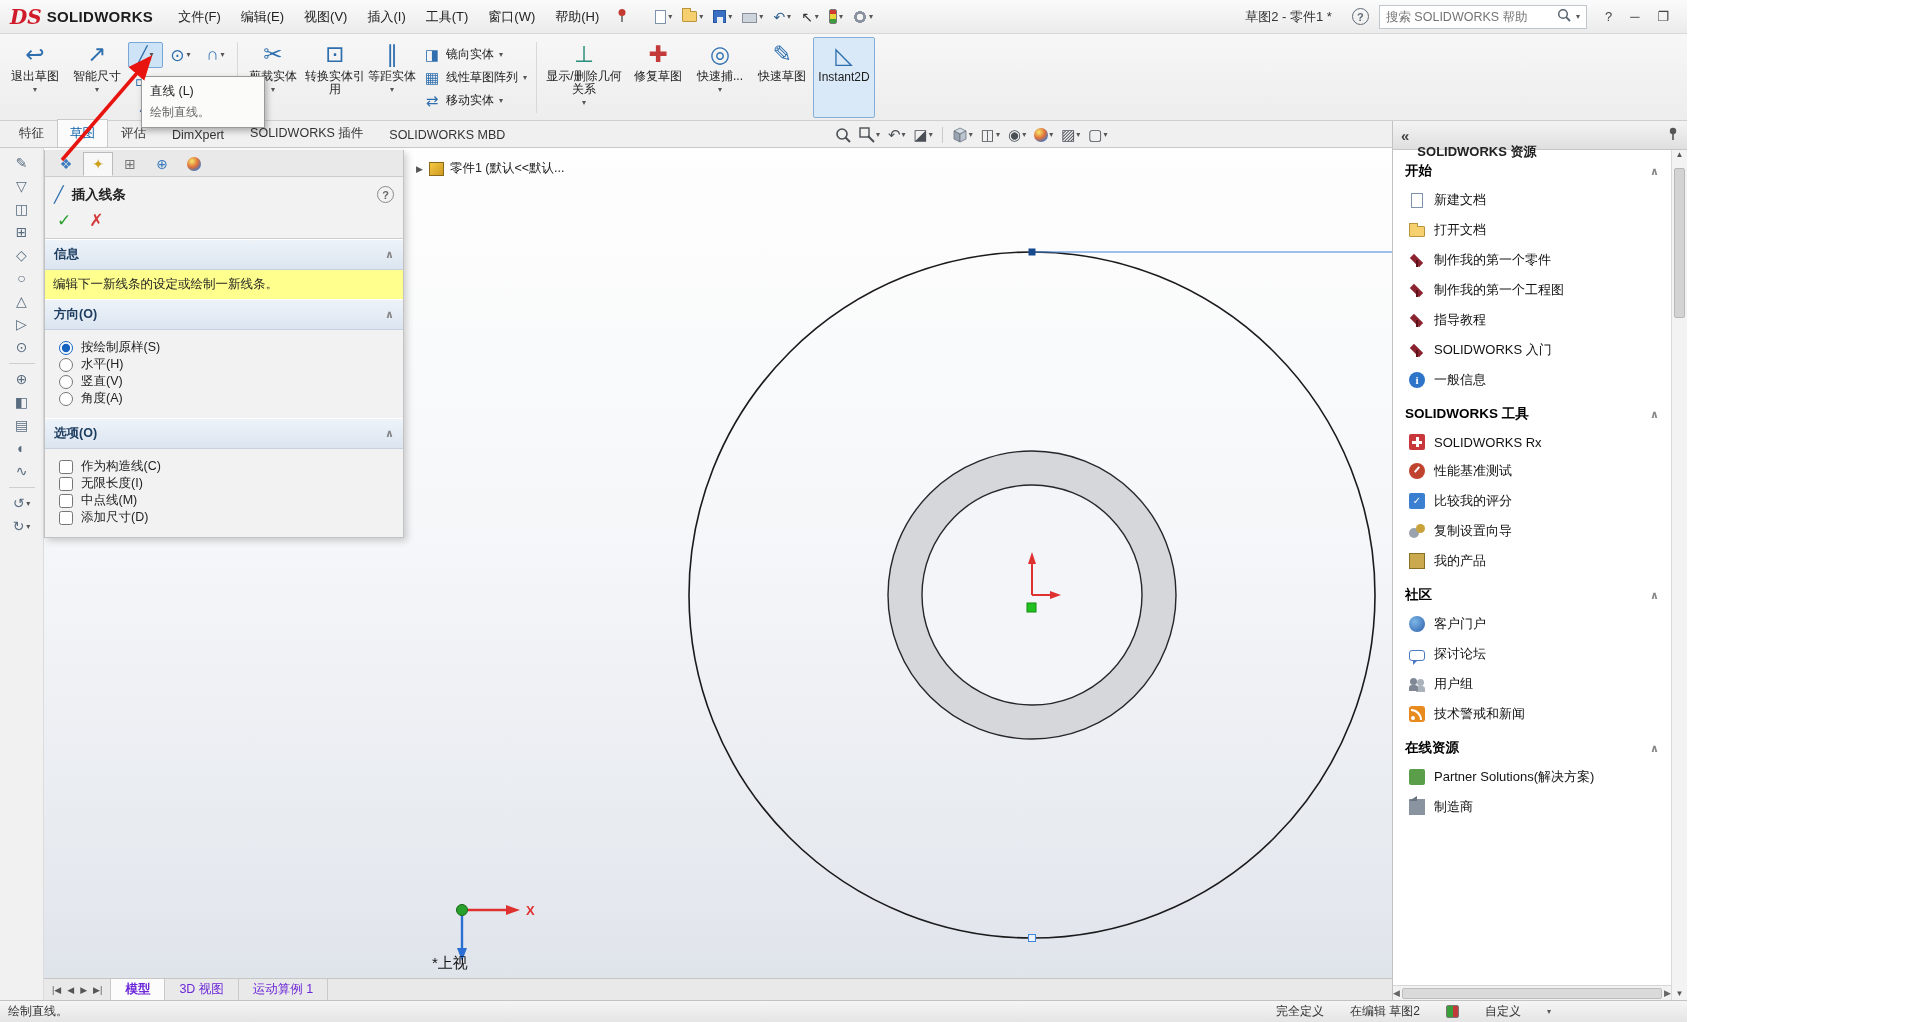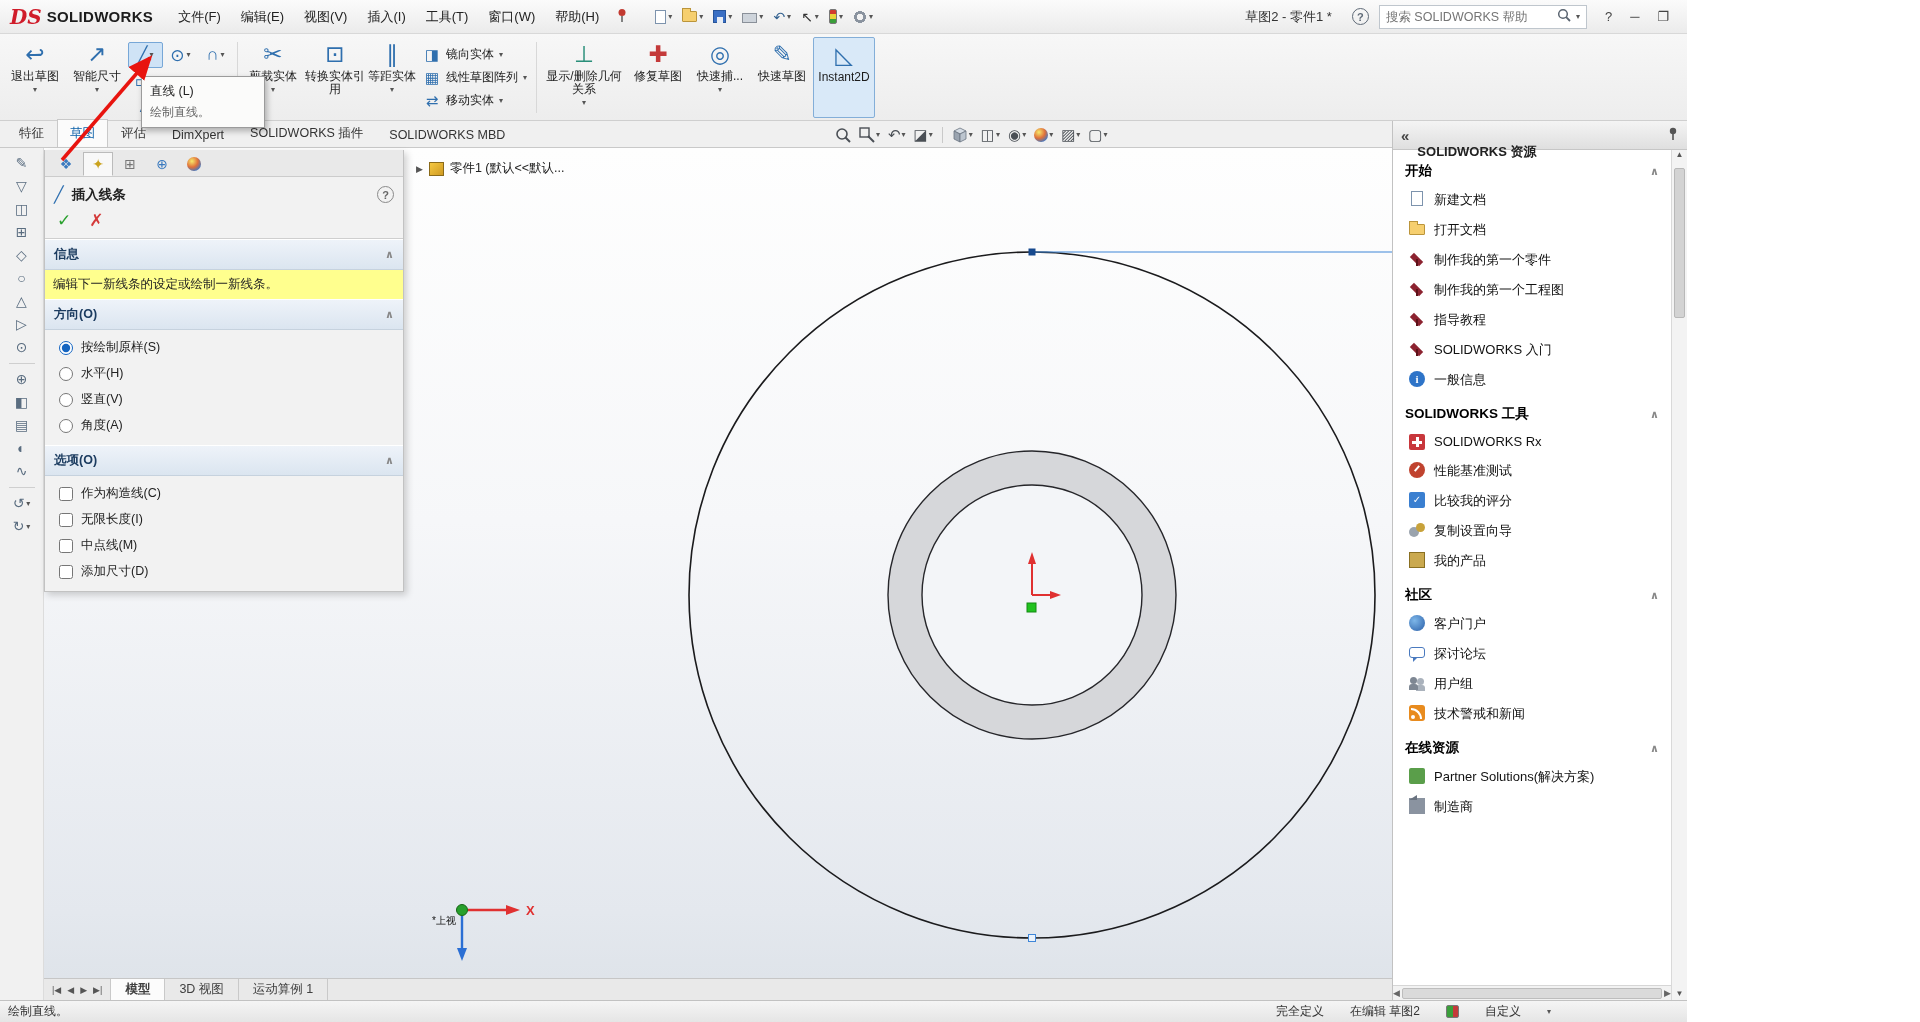--- a/index.html
+++ b/index.html
@@ -68,36 +68,36 @@
 
   
   .viewport { position:absolute; left:44px; top:148px; width:1581px; height:830px; background:linear-gradient(180deg,#fefefe 0%,#f6f7f9 45%,#e4e8ee 92%,#dfe4ea 100%); overflow:hidden; }
   .vp-tree { position:absolute; left:372px; top:12px; display:flex; align-items:center; gap:6px; font-size:12.5px; color:#222; }
   .tree-arrow { font-size:9px; color:#555; }
   .part-icon { width:15px; height:14px; background:linear-gradient(135deg,#f5c842,#cf9a22); border:1px solid #8a6a1a; display:inline-block; }
   .vp-confirm { position:absolute; left:1470px; top:44px; width:80px; height:70px; }
   .ck-exit { position:absolute; left:0; top:0; font-size:20px; color:#7a8aa0; }
   .ck-exit-arrow { position:absolute; left:14px; top:-8px; font-size:13px; color:#3a78c8; }
   .ck-cancel { position:absolute; left:38px; top:30px; font-size:19px; font-weight:bold; color:#e23b3b; }
-  .vp-viewlabel { position:absolute; left:388px; top:766px; font-size:10px; color:#111; }
+  .vp-viewlabel { position:absolute; left:388px; top:806px; font-size:15px; color:#111; }
 
   
   .tp-tabs { position:absolute; left:1586px; top:172px; width:31px; display:flex; flex-direction:column; gap:3px; z-index:8; }
   .tp-tab { width:31px; height:29px; background:#f5f5f5; border:1px solid #c3c3c3; display:flex; align-items:center; justify-content:center; font-size:15px; color:#555; }
   .tp-tab.active { background:#dce9f7; border-color:#7aa7d8; color:#2a5d9e; }
 
   
   .taskpane { position:absolute; right:0; top:121px; width:295px; bottom:22px; background:#fff; border-left:1px solid #c2c2c2; z-index:9; }
   .tp-header { height:29px; background:linear-gradient(#f4f4f4,#dfdfdf); border-bottom:1px solid #c6c6c6; display:flex; align-items:center; padding:0 8px; gap:8px; }
   .tp-back { font-weight:bold; color:#444; font-size:15px; }
   .tp-title { font-weight:bold; font-size:13px; flex:1;margin-top:33px; }
   .tp-body { position:absolute; top:29px; left:0; right:16px; bottom:15px; overflow:hidden; padding-top:2px; }
   .tp-sec-h { display:flex; align-items:center; padding:10px 12px 5px; font-weight:bold; font-size:13.5px; color:#000; }
   .chev { margin-left:auto; color:#888; font-size:11px; }
-  .tp-item { display:flex; align-items:flex-start; gap:9px; padding:6px 10px 6px 16px; font-size:13px; color:#111; }
+  .tp-item { display:flex; align-items:center; gap:9px; padding:6px 10px 6px 16px; font-size:13px; color:#111; }
   .mi { width:16px; height:16px; flex:0 0 16px; position:relative; display:inline-block; }
   .mi-page { width:12px; flex-basis:12px; height:15px; background:#fff; border:1px solid #7d93ad; margin:0 2px; }
   .mi-folder { height:11px; margin-top:3px; background:#f6cf6f; border:1px solid #bb953b; border-radius:1px; }
   .mi-folder::before { content:""; position:absolute; left:-1px; top:-4px; width:7px; height:3px; background:#f6cf6f; border:1px solid #bb953b; border-bottom:none; }
   .mi-cap::before { content:""; position:absolute; left:1px; top:2px; width:13px; height:13px; background:#8c2330; transform:rotate(45deg) scale(1,.45); }
   .mi-cap::after { content:""; position:absolute; left:7px; top:8px; width:2px; height:7px; background:#5c1118; }
   .mi-info { background:#2e74c8; border-radius:50%; color:#fff; font-size:11px; font-weight:bold; text-align:center; line-height:16px; font-family:"Liberation Serif",serif; }
   .mi-tag { background:#d8dee6; border:1px solid #93a1b3; }
   .mi-tag::before { content:""; position:absolute; right:0; top:0; border-style:solid; border-width:0 9px 9px 0; border-color:rgba(0,0,0,0) #c03a30 rgba(0,0,0,0) rgba(0,0,0,0); }
   .mi-rx { background:#c8373c; border-radius:2px; }
@@ -132,28 +132,28 @@
   .pm-tab { width:30px; height:24px; display:flex; align-items:center; justify-content:center; font-size:14px; color:#3a7abf; }
   .pm-tab.active { background:#f8f8f8; border:1px solid #bbb; border-bottom-color:#f8f8f8; }
   .pm-title { display:flex; align-items:center; gap:8px; padding:8px 9px 5px; font-size:13.5px; font-weight:bold; color:#222; }
   .ptt-icon { font-size:16px; color:#2e6fb0; font-weight:normal; }
   .pm-help { margin-left:auto; width:17px; height:17px; border:1.5px solid #8a8a8a; border-radius:50%; display:flex; align-items:center; justify-content:center; font-size:11px; color:#666; font-weight:bold; }
   .pm-actions { display:flex; gap:18px; padding:1px 12px 7px; border-bottom:1px solid #cfcfcf; }
   .pm-ok { color:#2aa12e; font-size:17px; font-weight:bold; }
   .pm-cancel { color:#d43a3a; font-size:17px; font-weight:bold; }
   .pm-section-h { display:flex; align-items:center; background:linear-gradient(#eef3f9,#dbe5f0); border-top:1px solid #fff; border-bottom:1px solid #c6d2de; padding:6px 9px; font-weight:bold; color:#1c3c60; font-size:12.5px; }
   .pm-msg { background:#ffff8e; padding:6px 8px; color:#222; line-height:17px; }
-  .pm-group { padding:9px 14px 11px; display:flex; flex-direction:column; gap:9px; }
+  .pm-group { padding:9px 14px 11px; display:flex; flex-direction:column; }
   .pm-opt { display:flex; align-items:center; gap:8px; color:#222; }
   .pm-opt input { width:14px; height:14px; accent-color:#1464c0; margin:0; }
 
   
   .modeltabs { position:absolute; left:44px; right:295px; bottom:22px; height:22px; background:#e9e9e9; border-top:1px solid #c6c6c6; display:flex; align-items:stretch; font-size:12.5px; z-index:6; }
   .mt-nav { display:flex; align-items:center; gap:6px; padding:0 8px; color:#555; font-size:9px; border-right:1px solid #c9c9c9; }
-  .mt-tab { display:flex; align-items:center; padding:0 14px; border-right:1px solid #c9c9c9; color:#404040; }
+  .mt-tab { display:flex; align-items:center; padding:0 14px; border-right:1px solid #c9c9c9; color:#6d28d9; }
   .mt-tab.active { background:#fcfcfc; font-weight:bold; }
   .statusbar { position:absolute; left:0; right:0; bottom:0; height:22px; background:linear-gradient(#f5f5f5,#e5e5e5); border-top:1px solid #c2c2c2; display:flex; align-items:center; font-size:12px; color:#333; padding:0 8px; z-index:12; }
   .sb-right { margin-left:auto; display:flex; align-items:center; gap:26px; margin-right:128px; }
   .sb-icon { width:13px; height:13px; border-radius:2px; background:linear-gradient(90deg,#3a9e3a 50%,#c43a3a 50%); border:1px solid #777; }
 </style>
 </head>
 <body>
 
 <div class="app">
 

